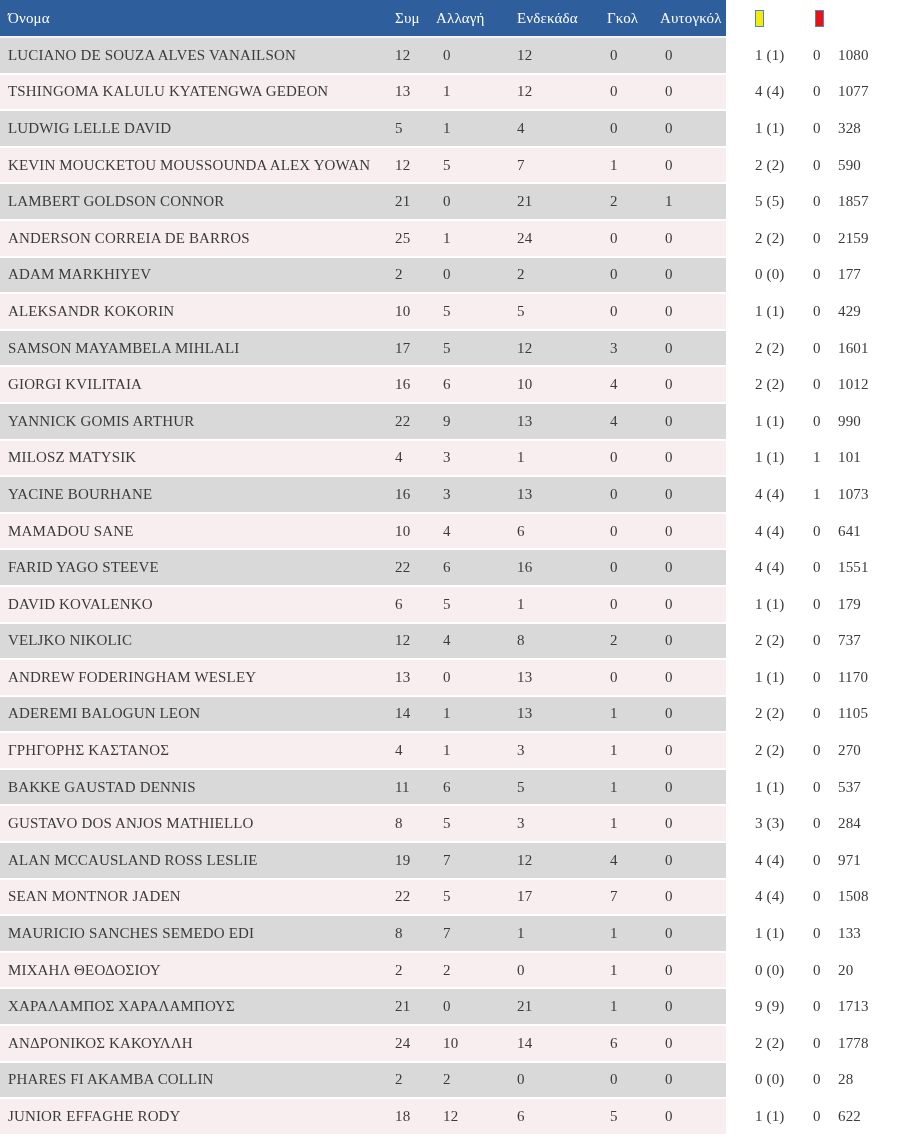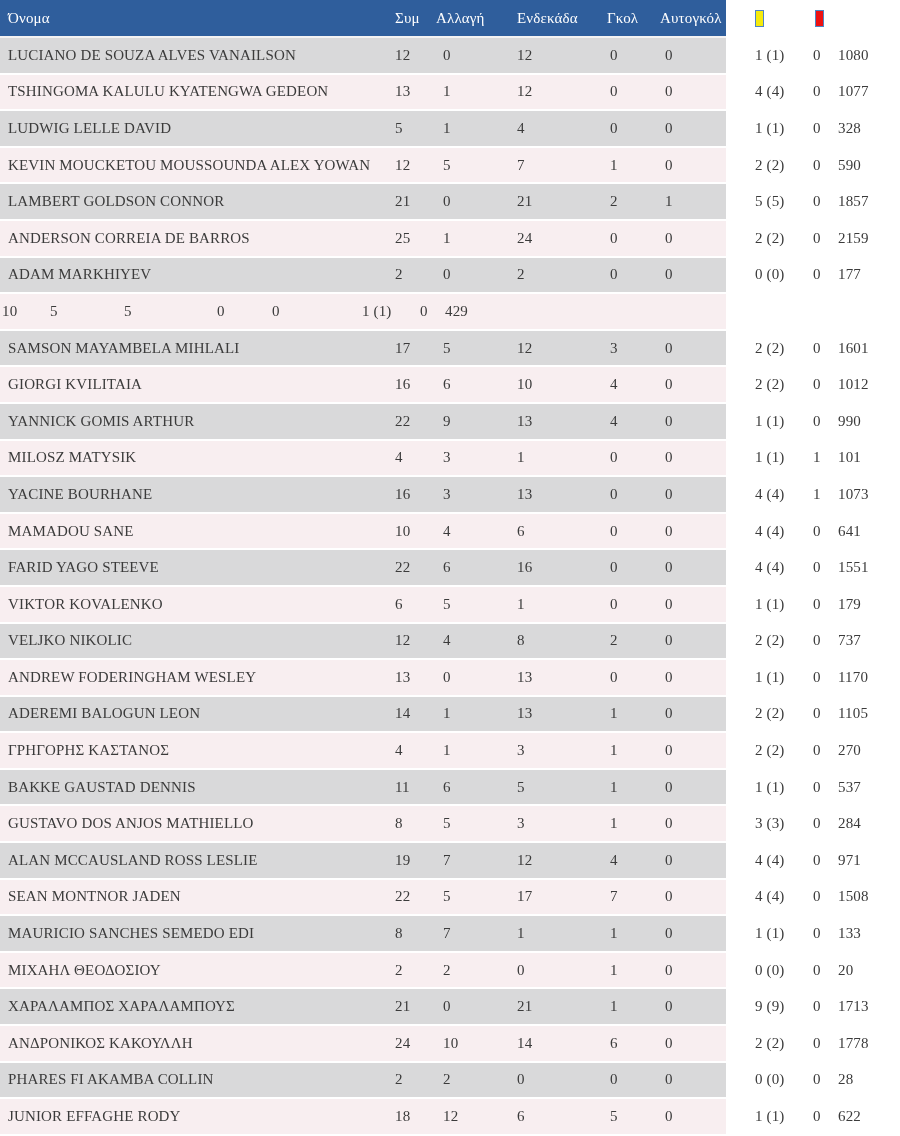--- a/index.html
+++ b/index.html
@@ -149,20 +149,21 @@
         <div class="cell c1">2</div>
         <div class="cell c2">0</div>
         <div class="cell c3">2</div>
         <div class="cell c4">0</div>
         <div class="cell c5">0</div>
         <div class="cell c6">0 (0)</div>
         <div class="cell c7">0</div>
         <div class="cell c8">177</div>
       </div>
       <div class="row even">
+        <div class="cell c0">ALEKSANDR KOKORIN</div>
         <div class="cell c1">10</div>
         <div class="cell c2">5</div>
         <div class="cell c3">5</div>
         <div class="cell c4">0</div>
         <div class="cell c5">0</div>
         <div class="cell c6">1 (1)</div>
         <div class="cell c7">0</div>
         <div class="cell c8">429</div>
       </div>
       <div class="row odd">
@@ -236,21 +237,21 @@
         <div class="cell c1">22</div>
         <div class="cell c2">6</div>
         <div class="cell c3">16</div>
         <div class="cell c4">0</div>
         <div class="cell c5">0</div>
         <div class="cell c6">4 (4)</div>
         <div class="cell c7">0</div>
         <div class="cell c8">1551</div>
       </div>
       <div class="row even">
-        <div class="cell c0">VIKTOR KOVALENKO</div>
+        <div class="cell c0">DAVID KOVALENKO</div>
         <div class="cell c1">6</div>
         <div class="cell c2">5</div>
         <div class="cell c3">1</div>
         <div class="cell c4">0</div>
         <div class="cell c5">0</div>
         <div class="cell c6">1 (1)</div>
         <div class="cell c7">0</div>
         <div class="cell c8">179</div>
       </div>
       <div class="row odd">

